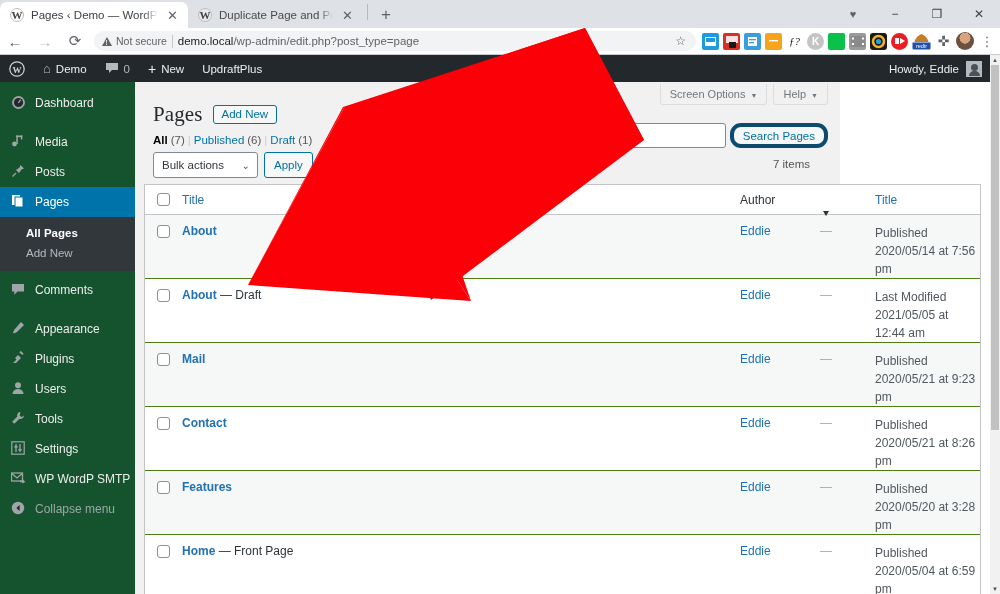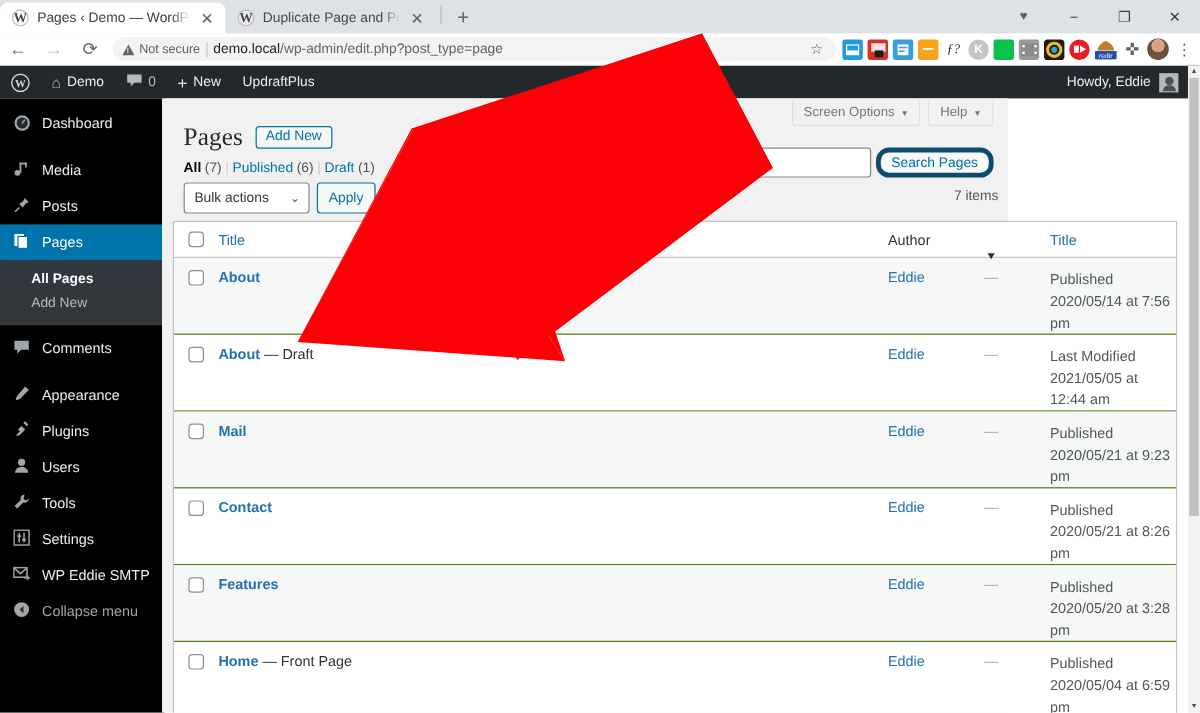--- a/index.html
+++ b/index.html
@@ -124,21 +124,21 @@
     width: 16px; height: 16px; background: #b4b9be;
     display: flex; align-items: center; justify-content: center;
   }
   .ab-avatar span { width:7px;height:7px;border-radius:50%;background:#4b5257;position:relative;top:-1px;}
   .ab-avatar::after { content:""; position:absolute; width:11px;height:5px;border-radius:5px 5px 0 0;background:#4b5257;margin-top:9px;}
   .ab-avatar { position: relative; overflow: hidden; }
 
   
   .wp-sidebar {
     position: absolute; top: 82px; left: 0; width: 137px; height: 512px;
-    background: #000000; color: #eee; font-size: 12px;
+    background: #14532d; color: #eee; font-size: 12px;
   }
   .menu-item {
     display: flex; align-items: center; gap: 8px;
     height: 30px; padding-left: 9px; color: #eee;
     position: relative;
   }
   .menu-item.current { background: #0073aa; color: #fff; font-weight: 400; }
   .menu-item.current::after {
     content: ""; position: absolute; right: -8px; top: 50%;
     transform: translateY(-50%);
@@ -211,21 +211,21 @@
   .search-input {
     width: 131px; height: 25px; border: 1px solid #7e8993;
     border-radius: 3px; background: #fff;
   }
   .search-btn {
     border: 4px solid #0c4a6e; border-radius: 11px; background: #f6f7f7;
     height: 25px; padding: 0 9px; font-size: 11.5px; color: #0071a1;
     display: flex; align-items: center;
   }
   .items-count {
-    position: absolute; top: 76px; right: 8px;
+    position: absolute; top: 76px; right: 30px;
     font-size: 11.5px; color: #555;
   }
 
   
   .wp-table {
     position: absolute; top: 102px; left: 9px; width: 837px;
     background: #fff; border: 1px solid #c3c4c7;
     border-radius: 0;
     font-size: 12px;
   }
@@ -510,21 +510,21 @@
       <span>Settings</span>
     </div>
     <div class="menu-item">
       <span class="menu-ico">
         <svg width="15" height="13" viewBox="0 0 15 13">
             <rect x="0.5" y="1" width="11" height="8" fill="none" stroke="#a0a5aa" stroke-width="1.3"></rect>
             <path d="M0.8 1.4 L6 6 L11.2 1.4" fill="none" stroke="#a0a5aa" stroke-width="1.3"></path>
             <path d="M9 9.5 h4 l-1.5 -1.5 M13 9.5 l-1.5 1.5" fill="none" stroke="#a0a5aa" stroke-width="1.3"></path>
           </svg>
       </span>
-      <span>WP Eddie SMTP</span>
+      <span>WP WordP SMTP</span>
     </div>
     <div class="menu-item collapse">
       <span class="menu-ico">
         <svg width="14" height="14" viewBox="0 0 14 14">
             <circle cx="7" cy="7" r="6.2" fill="#a0a5aa"></circle>
             <path d="M8.6 4 L5.4 7 L8.6 10 Z" fill="#23282d"></path>
           </svg>
       </span>
       <span>Collapse menu</span>
     </div>

